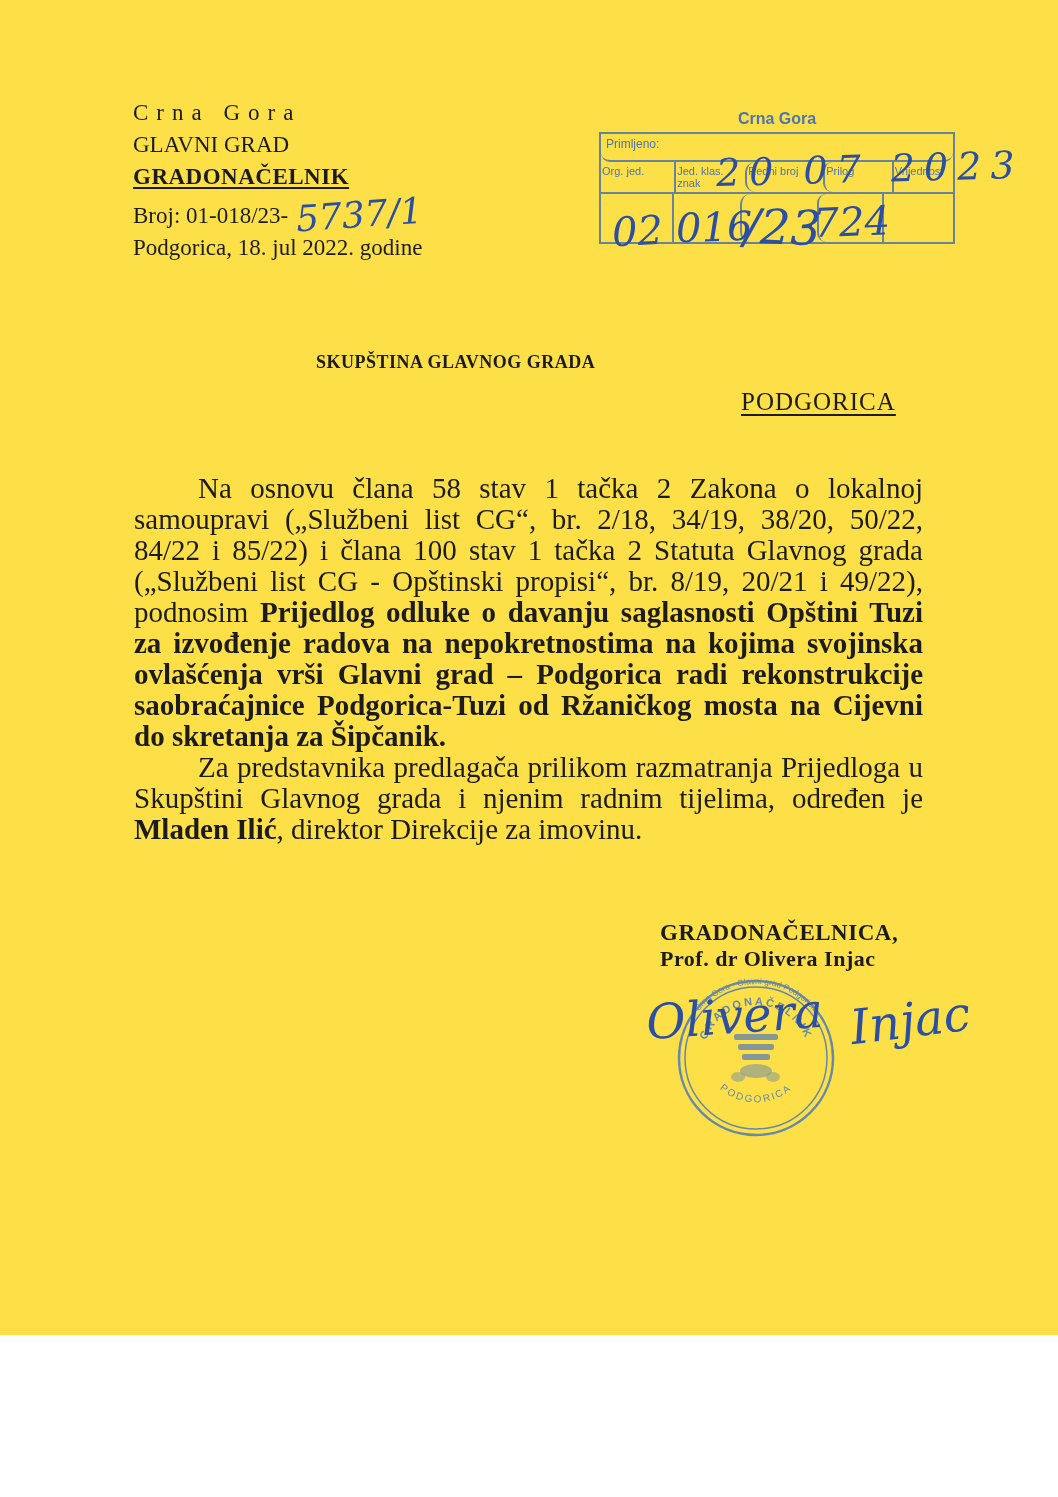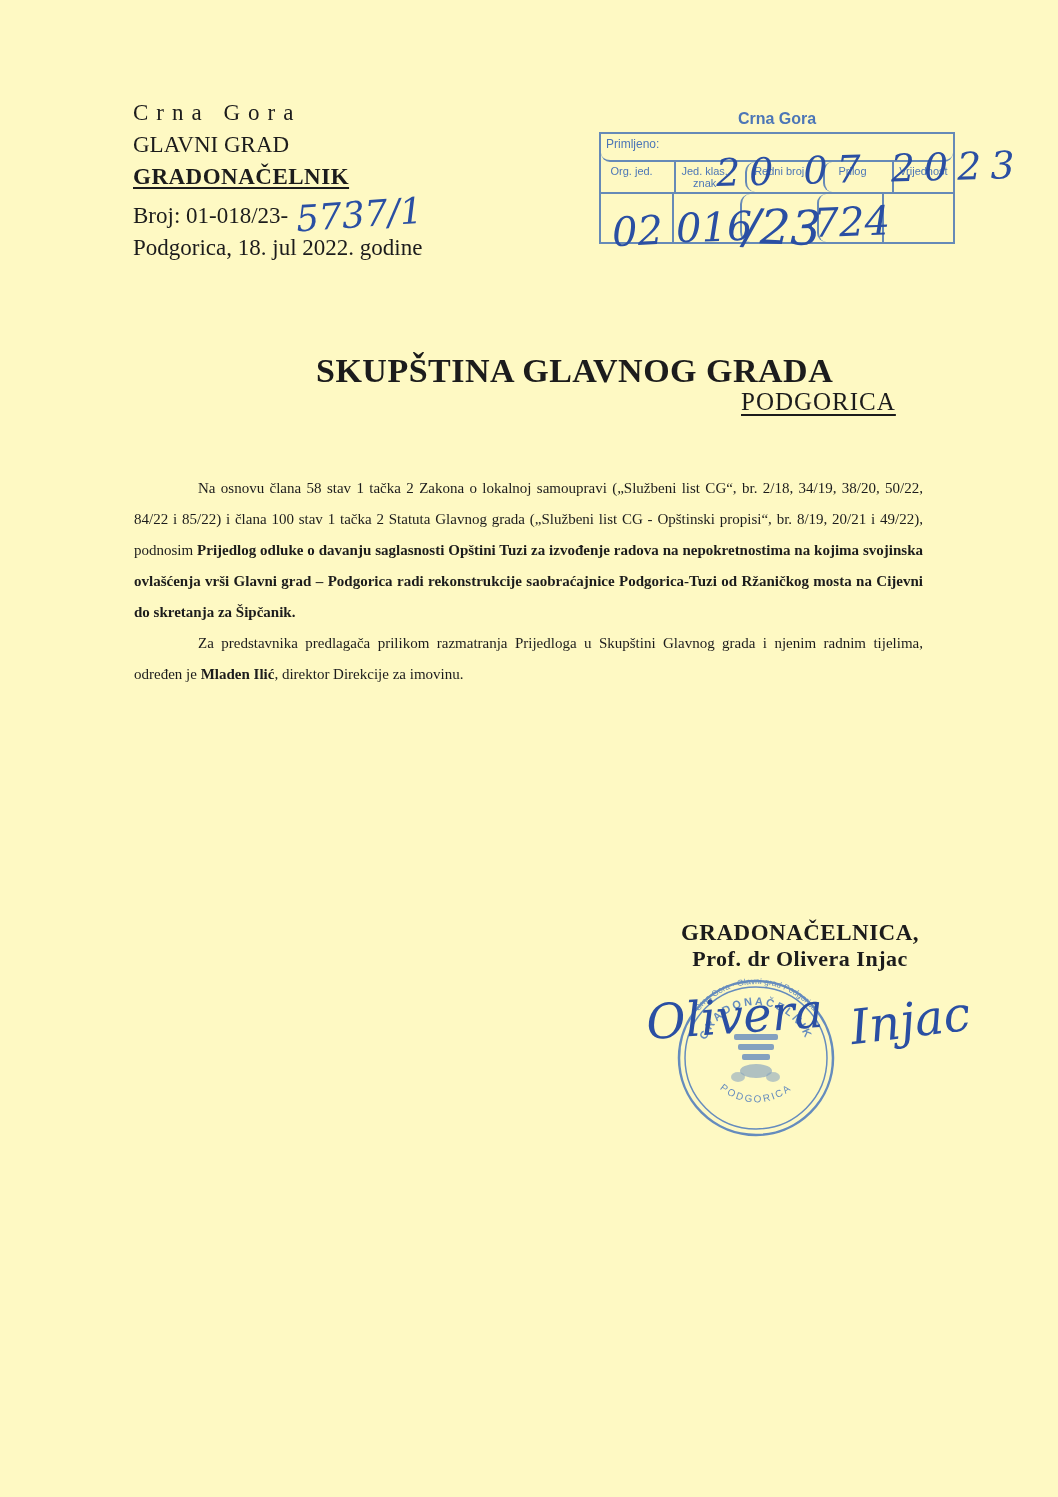--- a/index.html
+++ b/index.html
@@ -1,19 +1,19 @@
 <!DOCTYPE html>
 <html><head>
 <meta charset="utf-8">
 <style>
   html, body { margin:0; padding:0; background:#ffffff; }
   .page {
     position:relative;
-    width:1058px; height:1497px;
-    background:#fef9c3;
+    width:1058px; height:1335px;
+    background:#fde047;
     font-family:"Liberation Serif", serif;
     color:#1c1c1c;
     overflow:hidden;
     text-decoration:underline;
   }
 
   
   .header { position:absolute; left:133px; top:97px; font-size:23px; line-height:32px; }
   .hdr-country { letter-spacing:8px; }
   .hdr-office  { font-weight:bold; letter-spacing:0.5px; text-decoration:underline; text-underline-offset:3px; }
@@ -38,37 +38,37 @@
   .receipt {
     position:absolute; left:599px; top:110px; width:356px;
     font-family:"Liberation Sans", sans-serif;
     color:#3f6db6; opacity:0.93;
   }
   .receipt-title    { text-align:center; font-weight:bold; font-size:16px; line-height:17px; }
   .receipt-subtitle { text-align:center; font-weight:bold; font-size:19px; line-height:21px; letter-spacing:0.3px; }
   .receipt-table    { margin-top:5px; border:2px solid rgba(62,108,180,0.85); }
   .rt-row-received  { border-bottom:2px solid rgba(62,108,180,0.85); font-size:12px; padding:3px 5px 5px 5px; height:18px;border-radius:9px; }
   .rt-row           { display:flex; }
-  .rt-row-headers   { border-bottom:2px solid rgba(62,108,180,0.85); font-size:11px; text-align:center;gap:12px; }
+  .rt-row-headers   { border-bottom:2px solid rgba(62,108,180,0.85); font-size:11px; text-align:left;gap:12px; }
   .rt-cell          { box-sizing:border-box; padding:3px 1px; border-left:2px solid rgba(62,108,180,0.85); overflow:hidden; }
   .rt-cell:first-child { border-left:none; }
   .rt-c0 { width:20.2%; } .rt-c1 { width:19.4%; } .rt-c2 { width:21.7%;border-radius:10px; }
   .rt-c3 { width:18.6%;border-radius:9px; } .rt-c4 { width:20.1%; }
   .rt-row-values .rt-cell { height:48px; }
 
   
-  .addr-title { position:absolute; left:316px; top:352px; font-size:34px; font-weight:bold; letter-spacing:0.5px; }
+  .addr-title { position:absolute; left:316px; top:352px; font-size:18px; font-weight:bold; letter-spacing:0.5px; }
   .addr-city  { position:absolute; left:741px; top:388px; font-size:25px; text-decoration:underline; text-underline-offset:4px; letter-spacing:1px; }
 
   
-  .body-text { position:absolute; left:134px; top:473px; width:789px; font-size:15px; line-height:31px; text-align:justify; }
+  .body-text { position:absolute; left:134px; top:473px; width:789px; font-size:29px; line-height:31px; text-align:justify; }
   .body-text p { margin:0; text-indent:64px; }
 
   
-  .sig-block { position:absolute; left:660px; top:920px; width:280px; text-align:center; font-weight:bold; }
+  .sig-block { position:absolute; left:660px; top:920px; width:280px; font-weight:bold; }
   .sig-title { font-size:23px; letter-spacing:0.5px; }
   .sig-name  { font-size:22px; letter-spacing:0.5px; }
 
   
   .round-stamp { position:absolute; left:672px; top:974px; width:168px; height:168px; opacity:0.85; }
 
   .sig-first { left:646px; top:992px;  font-size:48px; transform:rotate(-4deg); }
   .sig-last  { left:850px; top:996px;  font-size:48px; transform:rotate(-7deg); }
 
   .hw-date   { left:716px; top:150px; font-size:38px; letter-spacing:9px; transform:rotate(-1.5deg); }

